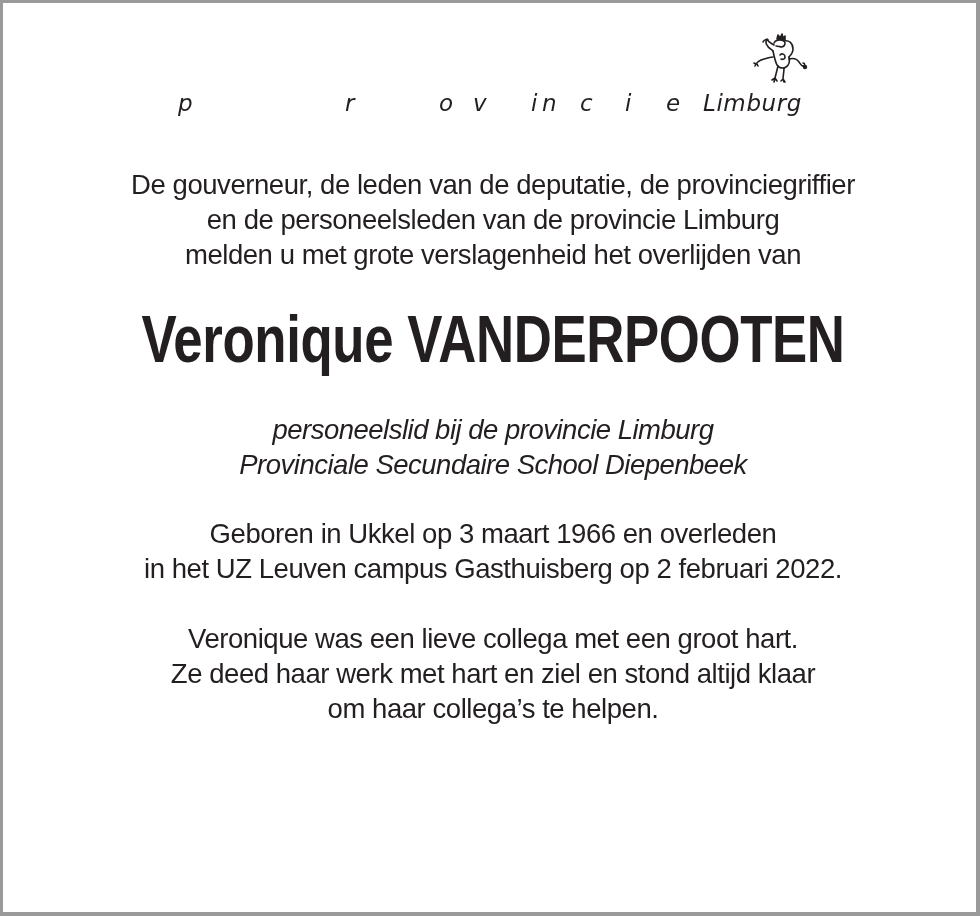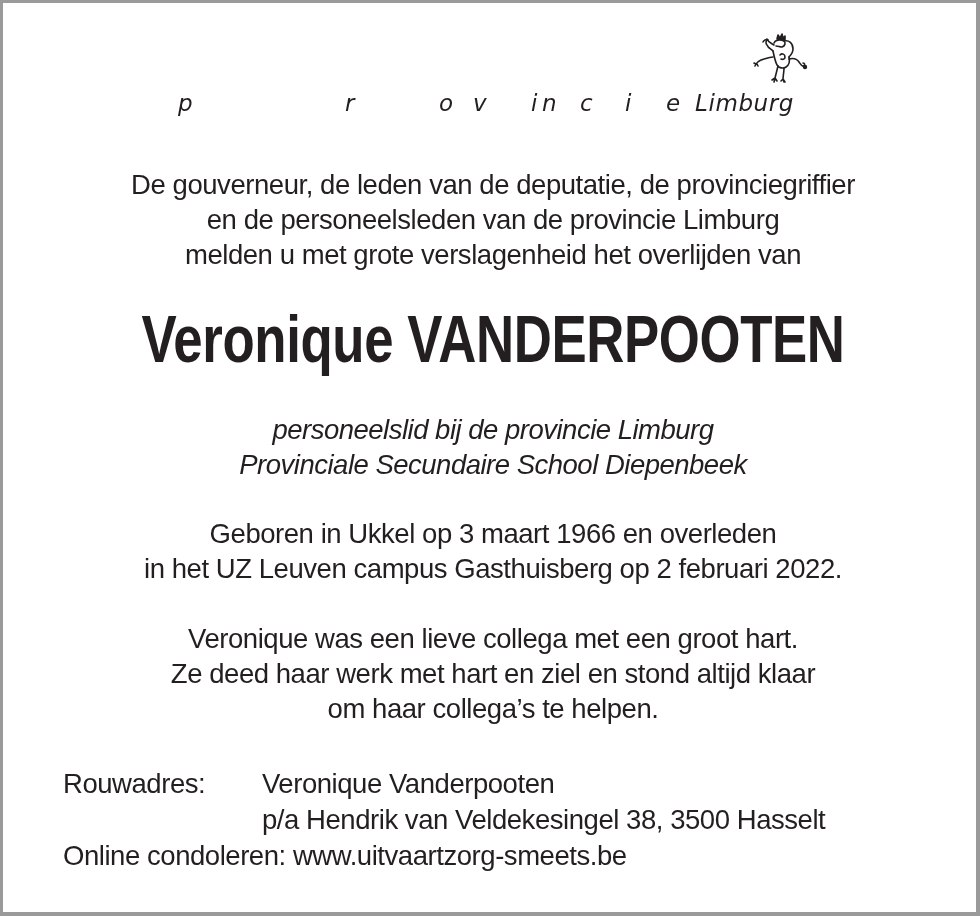--- a/index.html
+++ b/index.html
@@ -44,20 +44,21 @@
   }
   .logo-limburg {
     position: absolute;
     top: 0;
     left: 692px;
     width: 115px;
     line-height: 36px;
     font-style: italic;
     letter-spacing: 0.6px;
     white-space: nowrap;
+    text-align: center;
   }
   .lion {
     position: absolute;
     left: 744px;
     top: 30px;
     width: 62px;
     height: 52px;
   }
 
   
@@ -192,26 +193,14 @@
     <span class="line">Geboren in Ukkel op 3 maart 1966 en overleden</span>
     <span class="line">in het UZ Leuven campus Gasthuisberg op 2 februari 2022.</span>
   </div>
 
   <div class="block tribute">
     <span class="line">Veronique was een lieve collega met een groot hart.</span>
     <span class="line">Ze deed haar werk met hart en ziel en stond altijd klaar</span>
     <span class="line">om haar collega’s te helpen.</span>
   </div>
 
-  <div class="address">
-    <div class="addr-row">
-      <span class="addr-label">Rouwadres:</span>
-      <span class="addr-value">Veronique Vanderpooten</span>
-    </div>
-    <div class="addr-row">
-      <span class="addr-value">p/a Hendrik van Veldekesingel 38, 3500 Hasselt</span>
-    </div>
-    <div class="addr-row">
-      <span class="addr-label"><span>Online condoleren:</span> <a class="online-link">www.uitvaartzorg-smeets.be</a></span>
-    </div>
-  </div>
 
 </div>
 
 </body></html>

